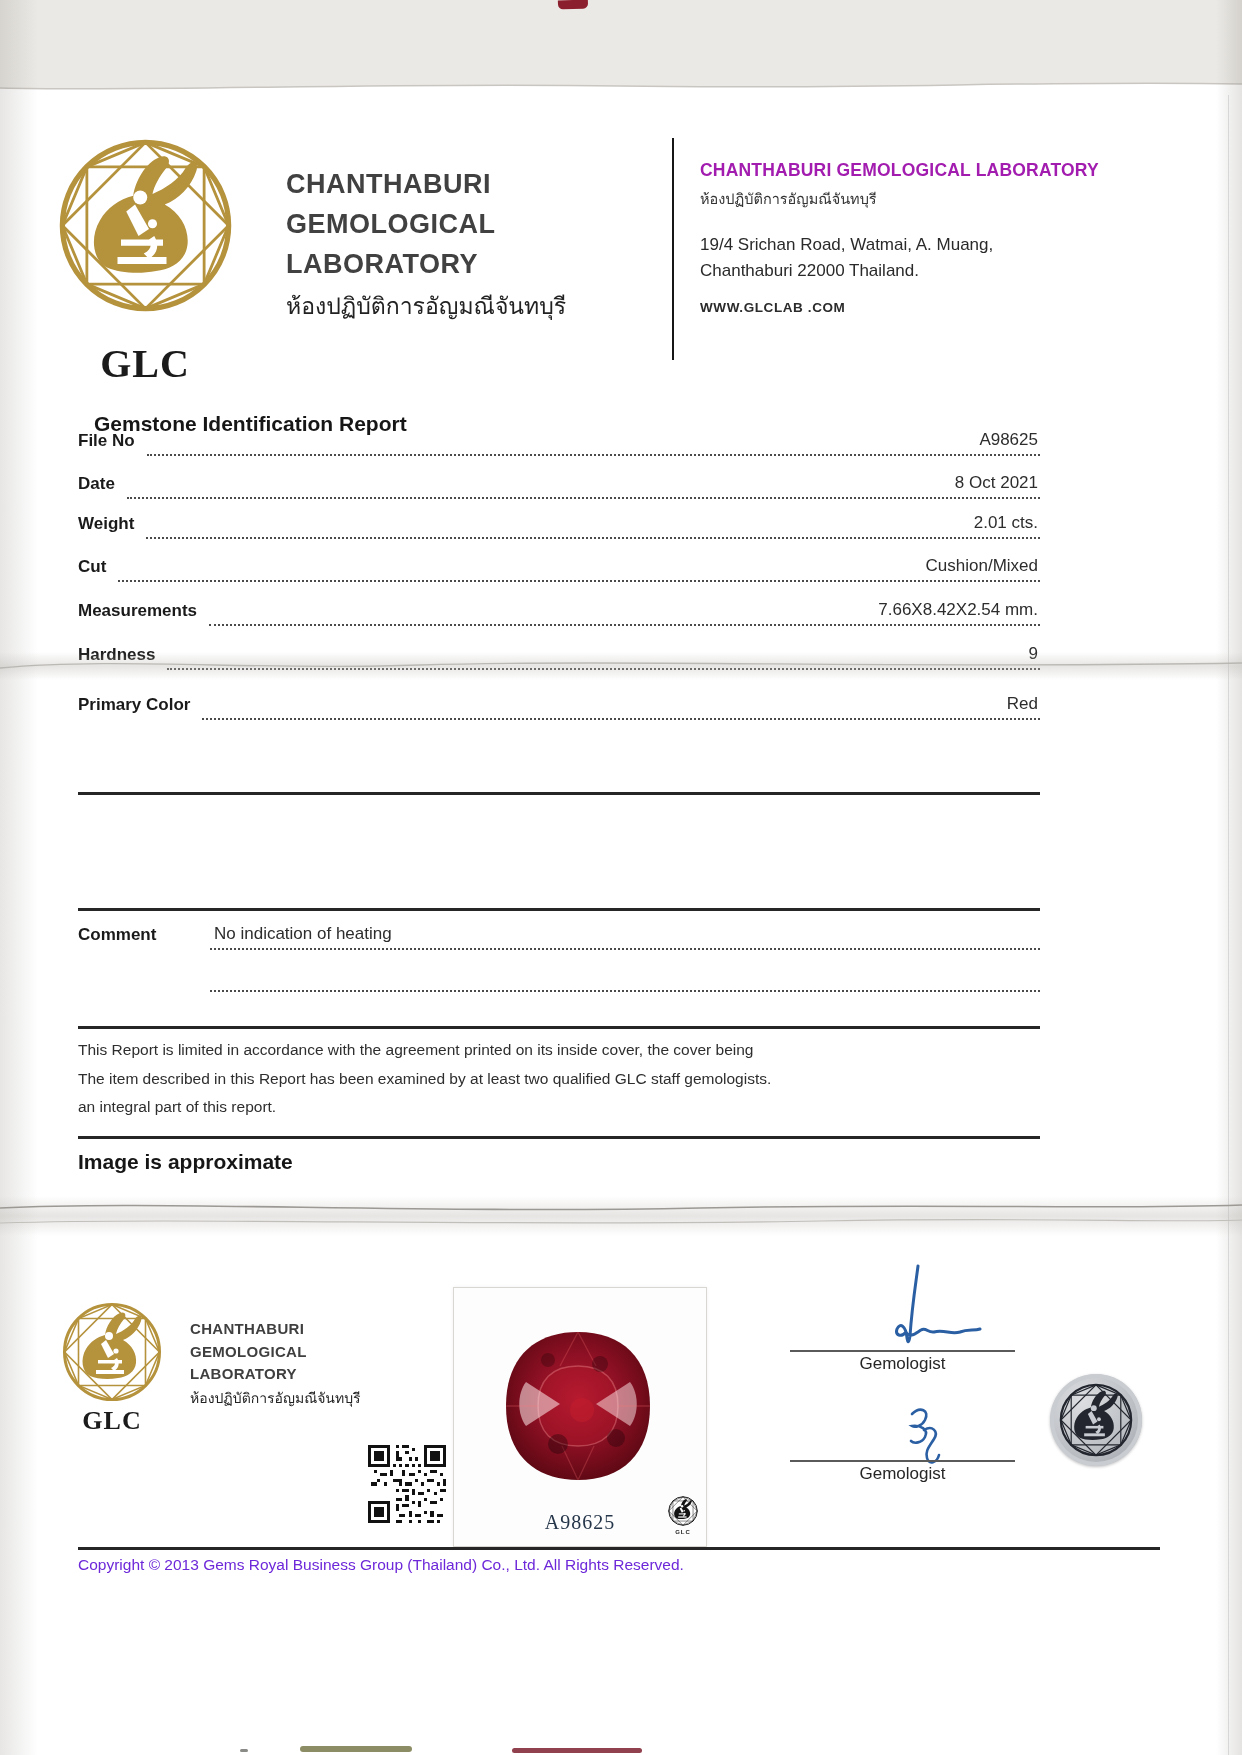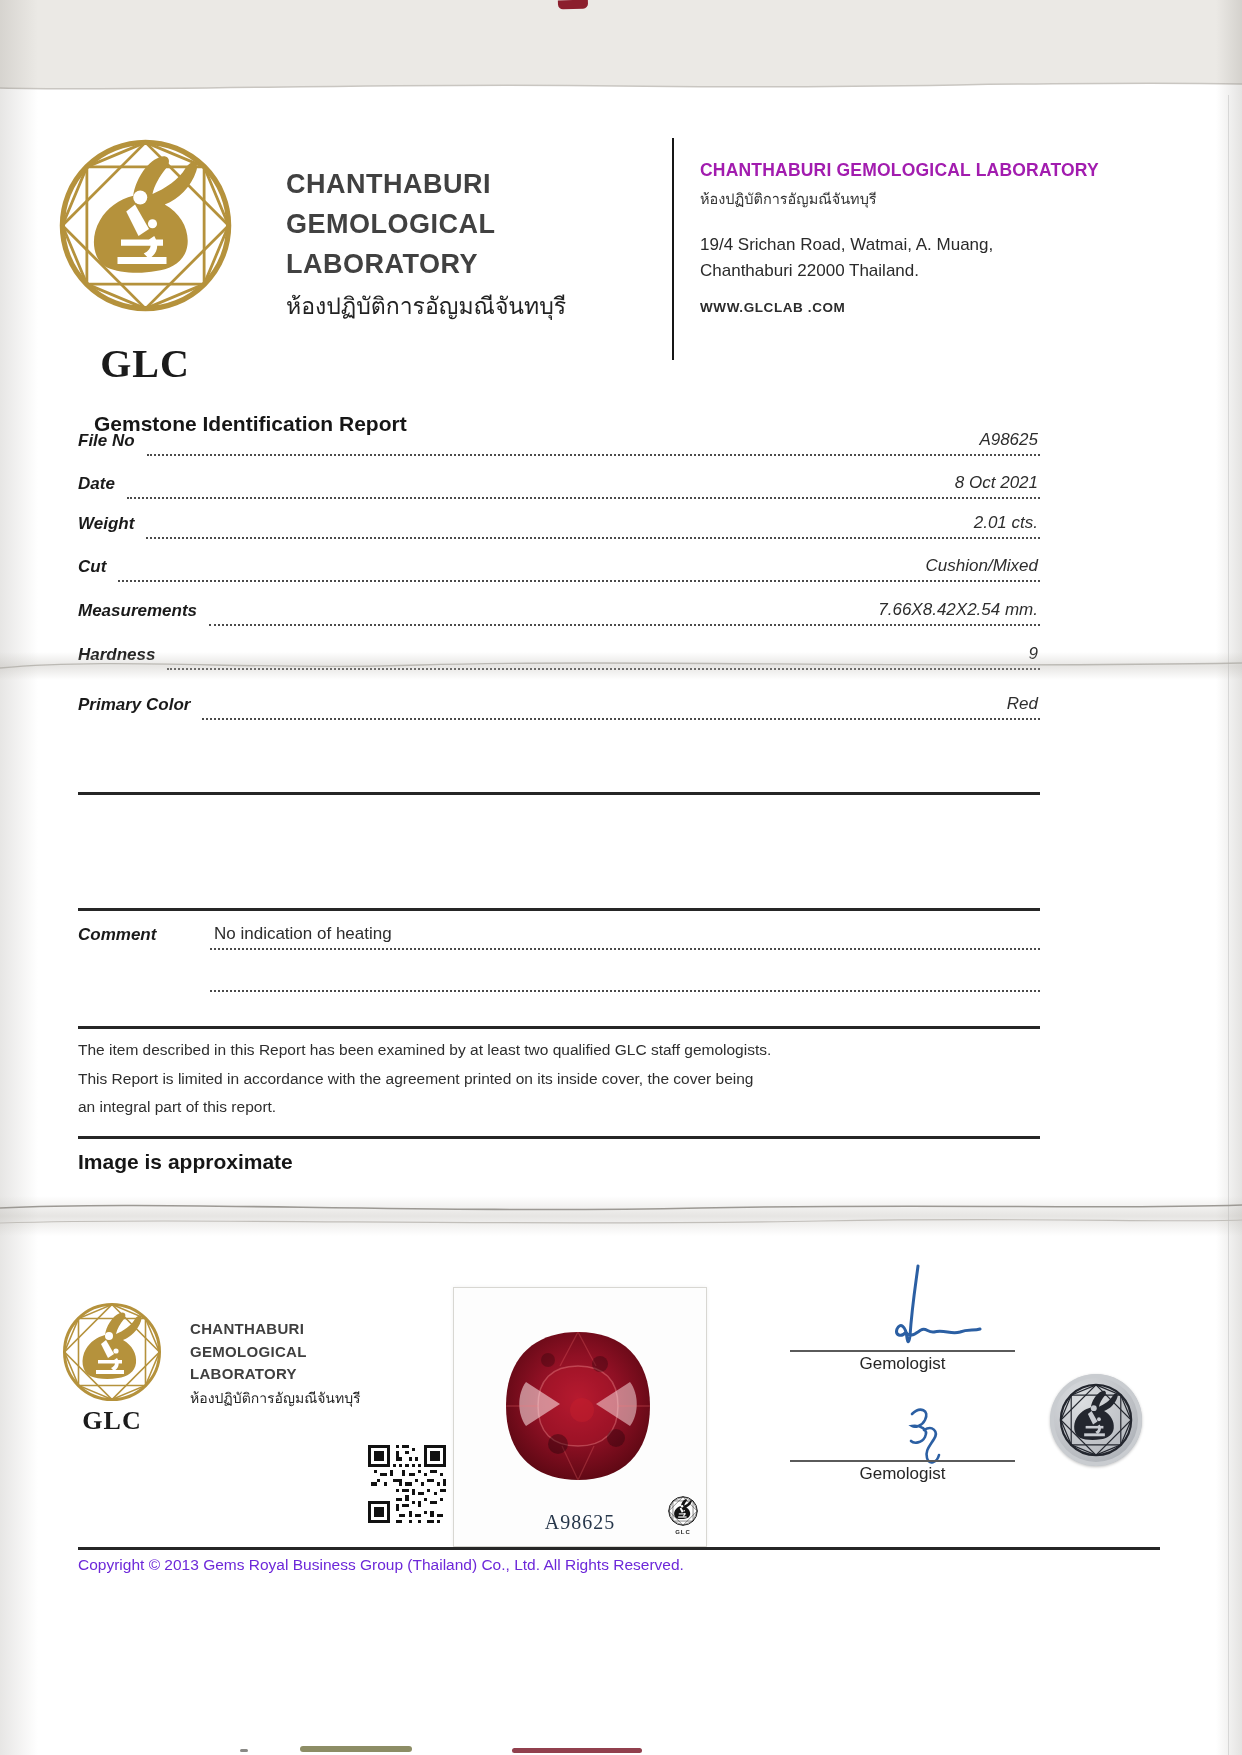--- a/index.html
+++ b/index.html
@@ -23,21 +23,21 @@
   .org-lines{position:absolute;left:286px;top:164px;font-size:27px;font-weight:bold;color:#414141;line-height:40px;letter-spacing:.5px;}
   .org-thai{position:absolute;left:286px;top:288px;font-size:23px;color:#222;}
   .divider{position:absolute;left:672px;top:138px;width:2px;height:222px;background:#161616;}
   .contact{position:absolute;left:700px;top:160px;width:470px;}
   .contact .cname{font-size:17.5px;font-weight:bold;color:#a21caf;letter-spacing:.2px;}
   .contact .cthai{font-size:14.5px;color:#333;margin-top:6px;}
   .contact .caddr{font-size:17px;color:#2a2a2a;margin-top:22px;line-height:26px;}
   .contact .cweb{font-size:13.5px;font-weight:bold;color:#2b2b2b;margin-top:16px;letter-spacing:.6px;}
   
   .rtitle{position:absolute;left:94px;top:412px;font-size:21px;font-weight:bold;color:#161616;}
-  .frow{position:absolute;left:78px;width:962px;display:flex;align-items:flex-end;height:30px;font-style:italic;}
+  .frow{position:absolute;left:78px;width:962px;display:flex;align-items:flex-end;height:30px;}
   .flabel{font-weight:bold;font-size:17px;color:#1a1a1a;padding-right:12px;transform:translateY(-5px);white-space:nowrap;}
   .dots{flex:1;border-bottom:2px dotted #4a4a4a;position:relative;height:28px;}
   .fvalue{position:absolute;right:2px;bottom:4px;font-size:17px;color:#2d2d2d;white-space:nowrap;}
   .cvalue{position:absolute;left:4px;bottom:4px;font-size:17px;color:#2d2d2d;white-space:nowrap;}
   .dots2{position:absolute;left:210px;width:830px;height:0;border-bottom:2px dotted #4a4a4a;}
   .hr{position:absolute;left:78px;width:962px;height:3px;background:#262626;}
   .disc{position:absolute;left:78px;top:1036px;font-size:15.5px;color:#2e2e2e;line-height:28.5px;}
   .inote{position:absolute;left:78px;top:1150px;font-size:21px;font-weight:bold;color:#161616;}
   
   .seam{position:absolute;left:0;width:1242px;pointer-events:none;}
@@ -183,22 +183,22 @@
   <div style="position:absolute;left:210px;top:920px;width:830px">
     <div class="dots" style="height:28px">
       <span class="cvalue">No indication of heating</span>
     </div>
   </div>
   <div class="dots2" style="top:990px"></div>
 
   <div class="hr" style="top:1026px"></div>
 
   <div class="disc">
+    <div>This Report is limited in accordance with the agreement printed on its inside cover, the cover being</div>
     <div>The item described in this Report has been examined by at least two qualified GLC staff gemologists.</div>
-    <div>This Report is limited in accordance with the agreement printed on its inside cover, the cover being</div>
     <div>an integral part of this report.</div>
   </div>
 
   <div class="hr" style="top:1136px"></div>
   <div class="inote">Image is approximate</div>
 
   <div class="seam seam-band" style="top:1196px;height:40px"></div>
   <svg class="seam" style="top:1196px" width="1242" height="40" viewBox="0 0 1242 40">
     <path d="M0 12 C150 4 420 18 700 12 C950 7 1100 14 1242 9" fill="none" stroke="#9c9994" stroke-width="1.6"></path>
     <path d="M0 27 C200 21 500 31 820 25 C1050 21 1160 27 1242 24" fill="none" stroke="#c2bfba" stroke-width="1.2"></path>

